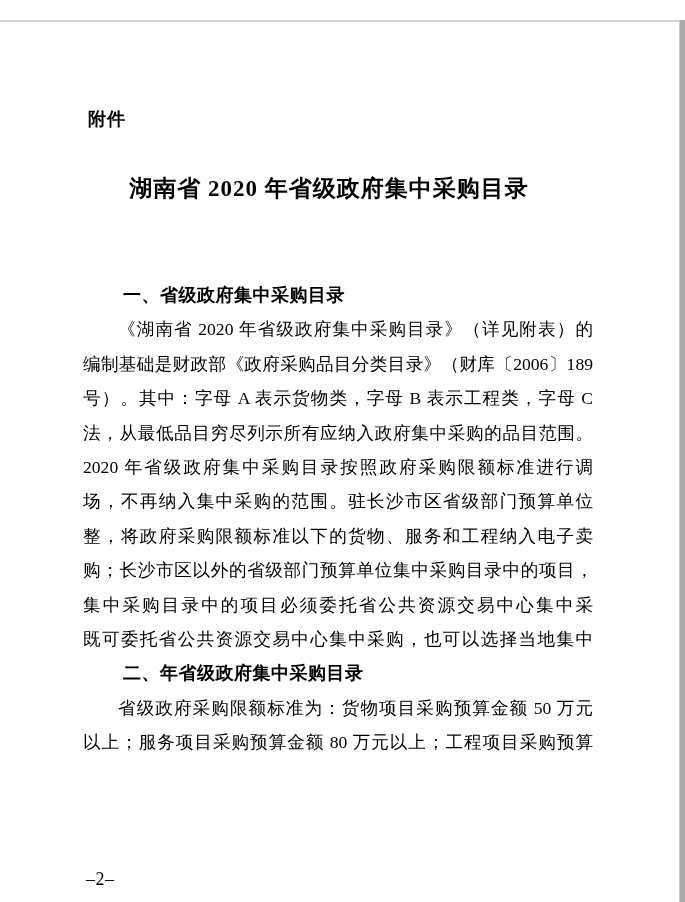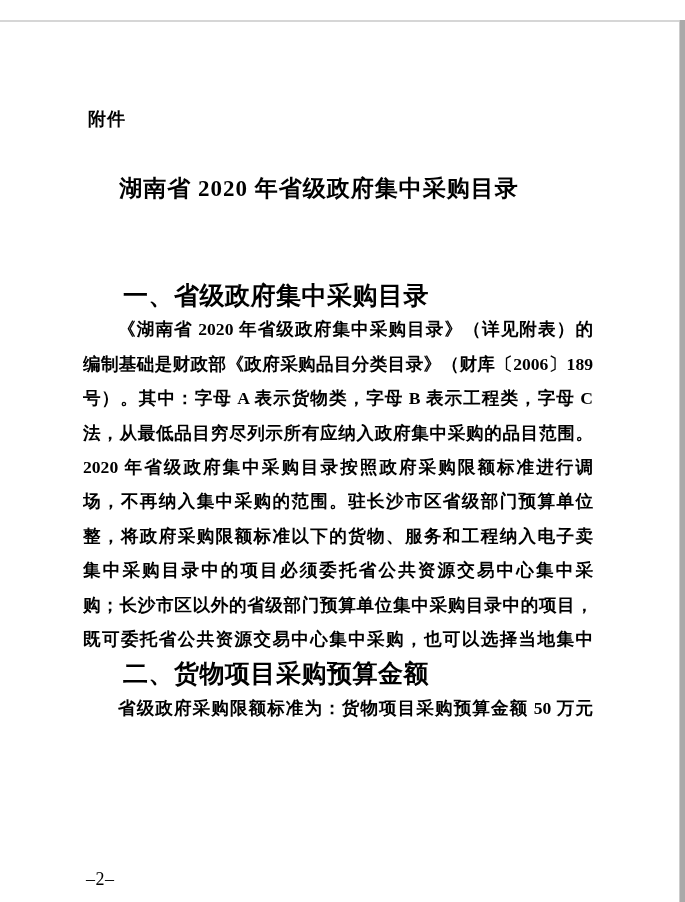--- a/index.html
+++ b/index.html
@@ -25,43 +25,43 @@
     border-left: 1px solid #cccccc;
   }
   .attachment {
     position: absolute; top: 87px; left: 88px;
     font-family: "Liberation Sans", "DejaVu Sans", sans-serif;
     font-weight: bold;
     font-size: 18px;
     letter-spacing: 1px;
   }
   .title {
-    position: absolute; top: 150px; left: 0;
+    position: absolute; top: 150px; left: 10px;
     width: 604px;
     padding-left: 34px;
     box-sizing: border-box;
     text-align: center;
     font-weight: bold;
     font-size: 23px;
     line-height: 37px;
     letter-spacing: 1px;
   }
   .content {
     position: absolute; top: 258px; left: 83px;
     width: 510px;
     font-size: 17.6px;
     line-height: 34.4px;
   }
-  .line { height: 34.4px; overflow: hidden; font-weight: bold; }
+  .line { height: 34.4px; overflow: hidden; }
   .jfy { text-align: justify; text-align-last: justify; }
   .indent { text-indent: 35px; }
   .heading {
     font-family: "Liberation Sans", "DejaVu Sans", sans-serif;
     font-weight: bold;
-    font-size: 25px;
+    font-size: 18px;
     padding-left: 40px;
     letter-spacing: 0.5px;
   }
   .page-number {
     position: absolute; top: 849px; left: 86px;
     font-size: 18px;
     letter-spacing: 0.5px;
   }
 </style>
 </head>
@@ -79,21 +79,22 @@
 
   <div class="content">
     <div class="line heading">一、省级政府集中采购目录</div>
     <div class="line jfy indent">《湖南省 2020 年省级政府集中采购目录》（详见附表）的</div>
     <div class="line jfy">编制基础是财政部《政府采购品目分类目录》（财库〔2006〕189</div>
     <div class="line jfy">号）。其中：字母 A 表示货物类，字母 B 表示工程类，字母 C</div>
     <div class="line jfy">法，从最低品目穷尽列示所有应纳入政府集中采购的品目范围。</div>
     <div class="line jfy">2020 年省级政府集中采购目录按照政府采购限额标准进行调</div>
     <div class="line jfy">场，不再纳入集中采购的范围。驻长沙市区省级部门预算单位</div>
     <div class="line jfy">整，将政府采购限额标准以下的货物、服务和工程纳入电子卖</div>
+    <div class="line jfy">购；长沙市区以外的省级部门预算单位集中采购目录中的项目，</div>
     <div class="line jfy">集中采购目录中的项目必须委托省公共资源交易中心集中采</div>
-    <div class="line jfy">购；长沙市区以外的省级部门预算单位集中采购目录中的项目，</div>
     <div class="line jfy">既可委托省公共资源交易中心集中采购，也可以选择当地集中</div>
-    <div class="line heading">二、货物项目采购预算金额</div>
+    <div class="line heading">二、年省级政府集中采购目录</div>
     <div class="line jfy indent">省级政府采购限额标准为：货物项目采购预算金额 50 万元</div>
+    <div class="line jfy">以上；服务项目采购预算金额 80 万元以上；工程项目采购预算</div>
   </div>
 
   <div class="page-number">–2–</div>
 </div>
 
 </body></html>

